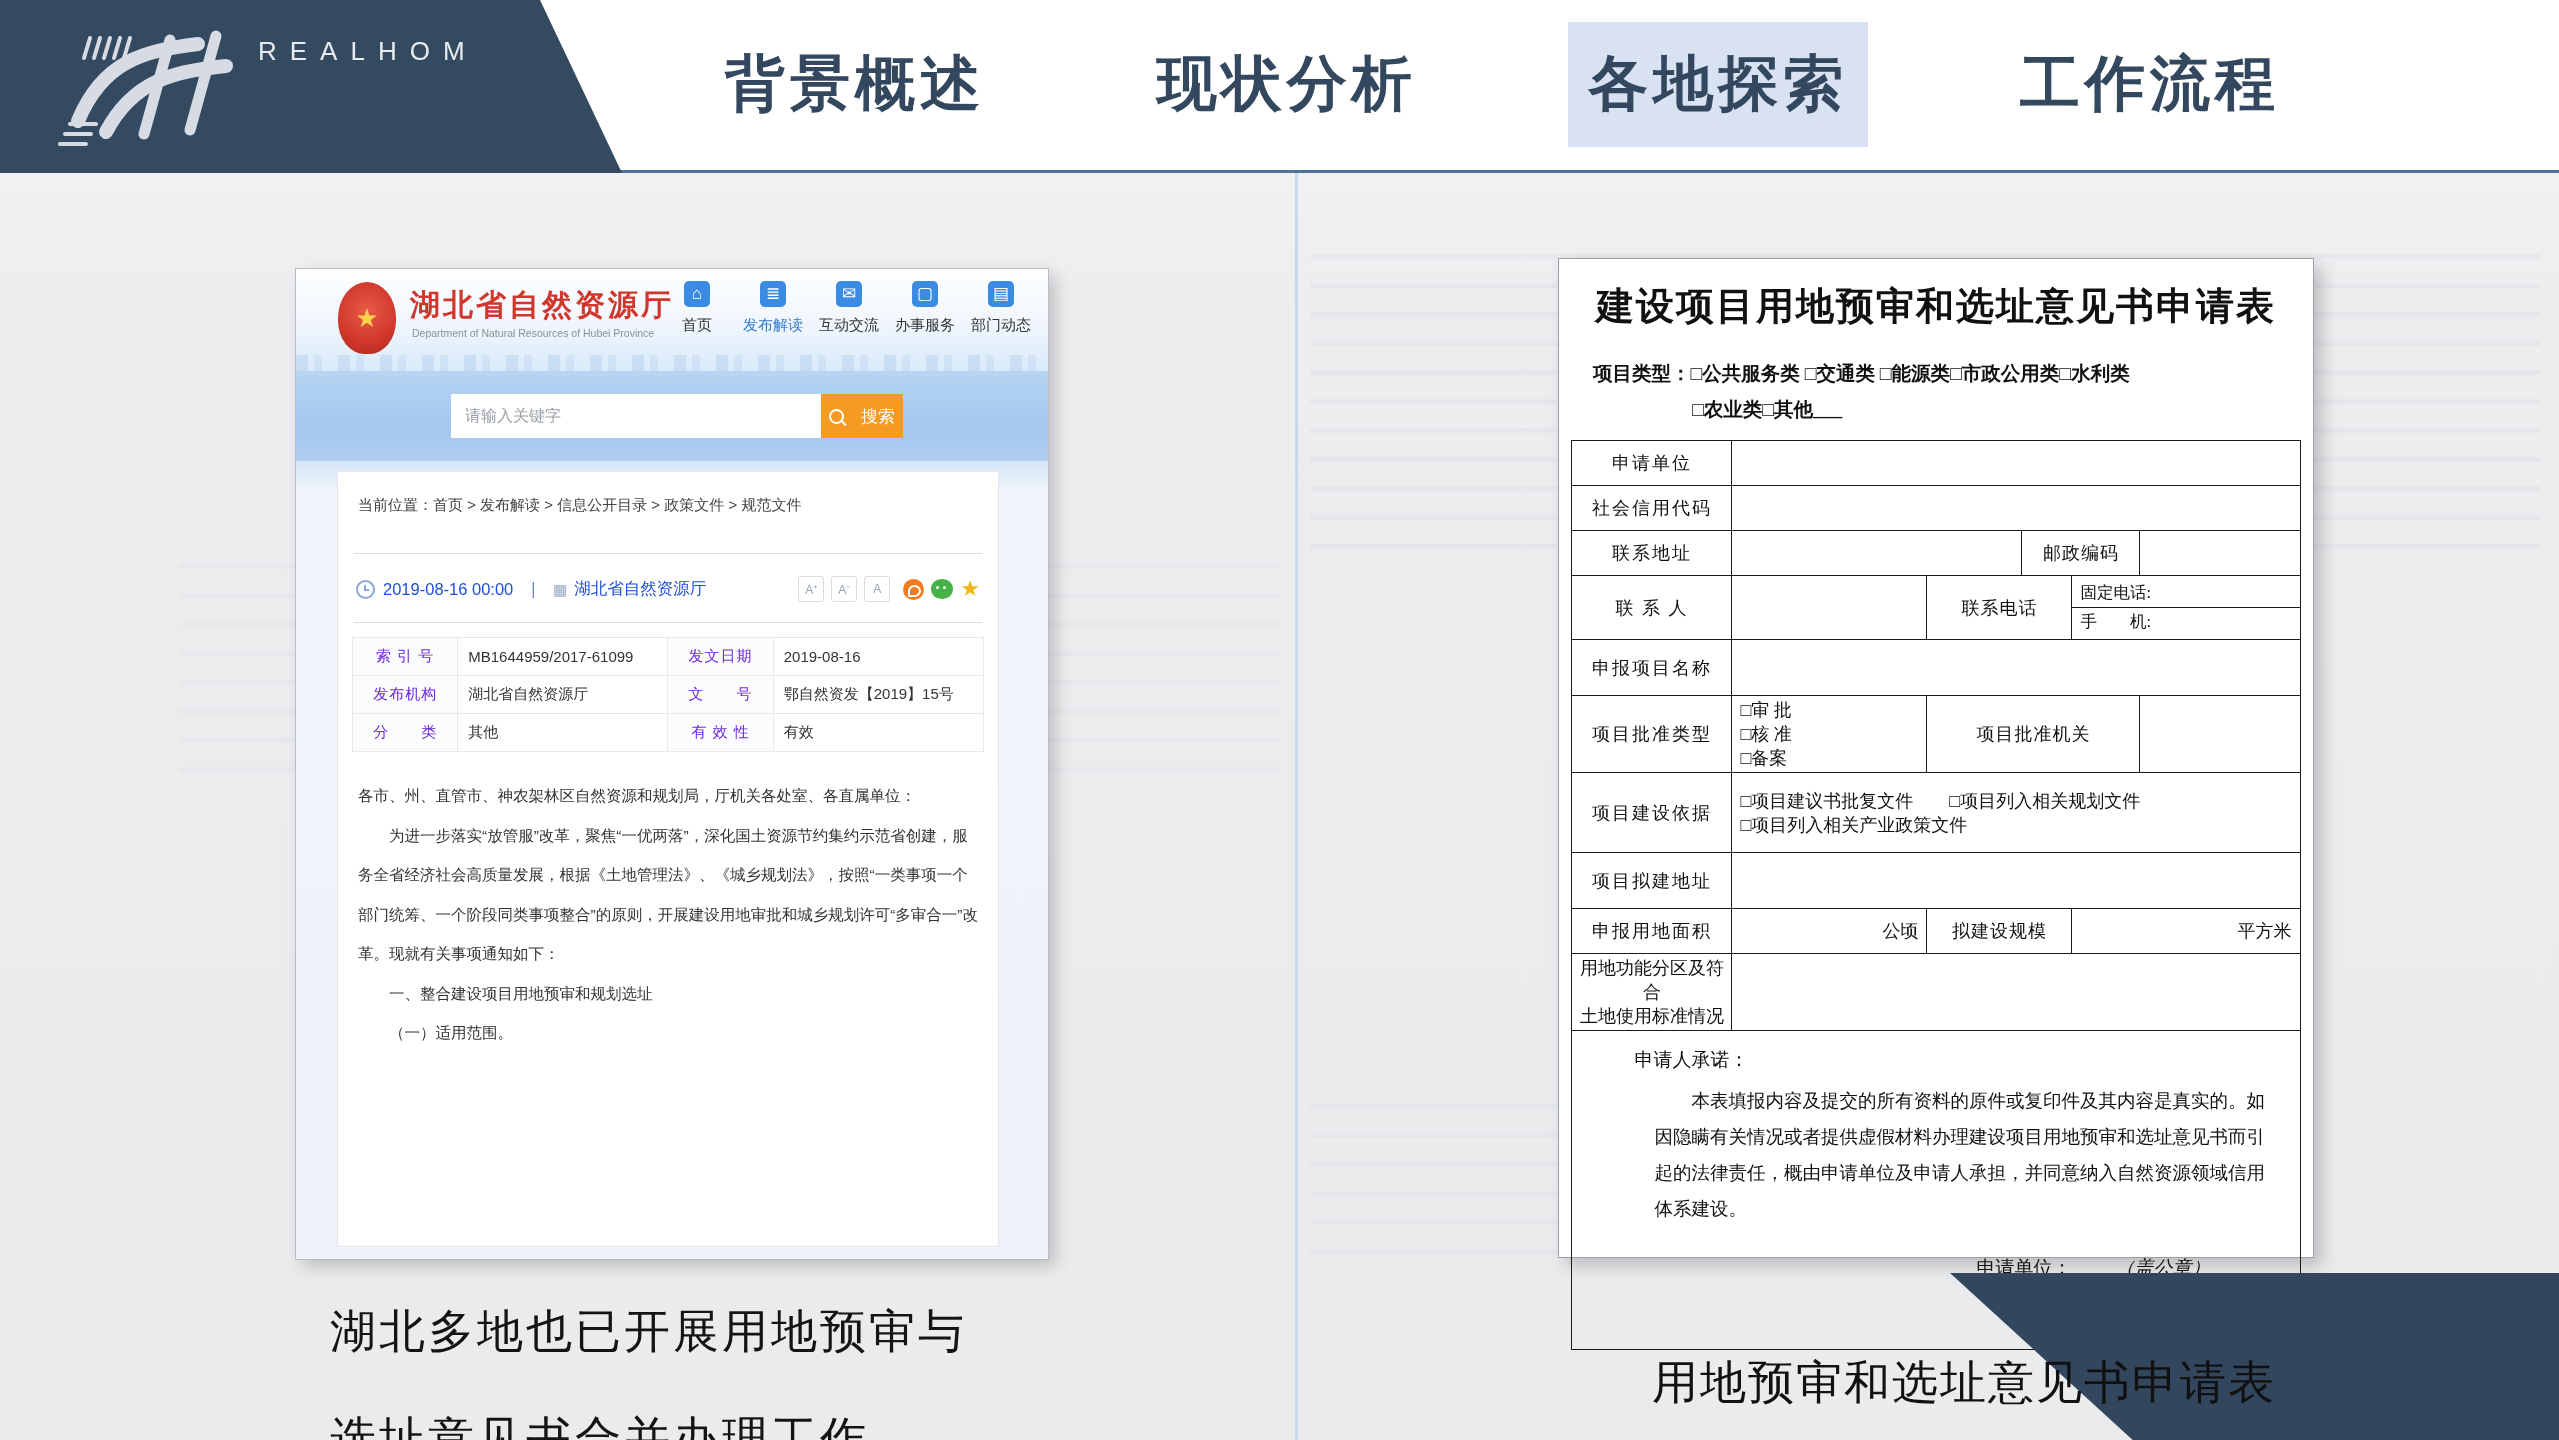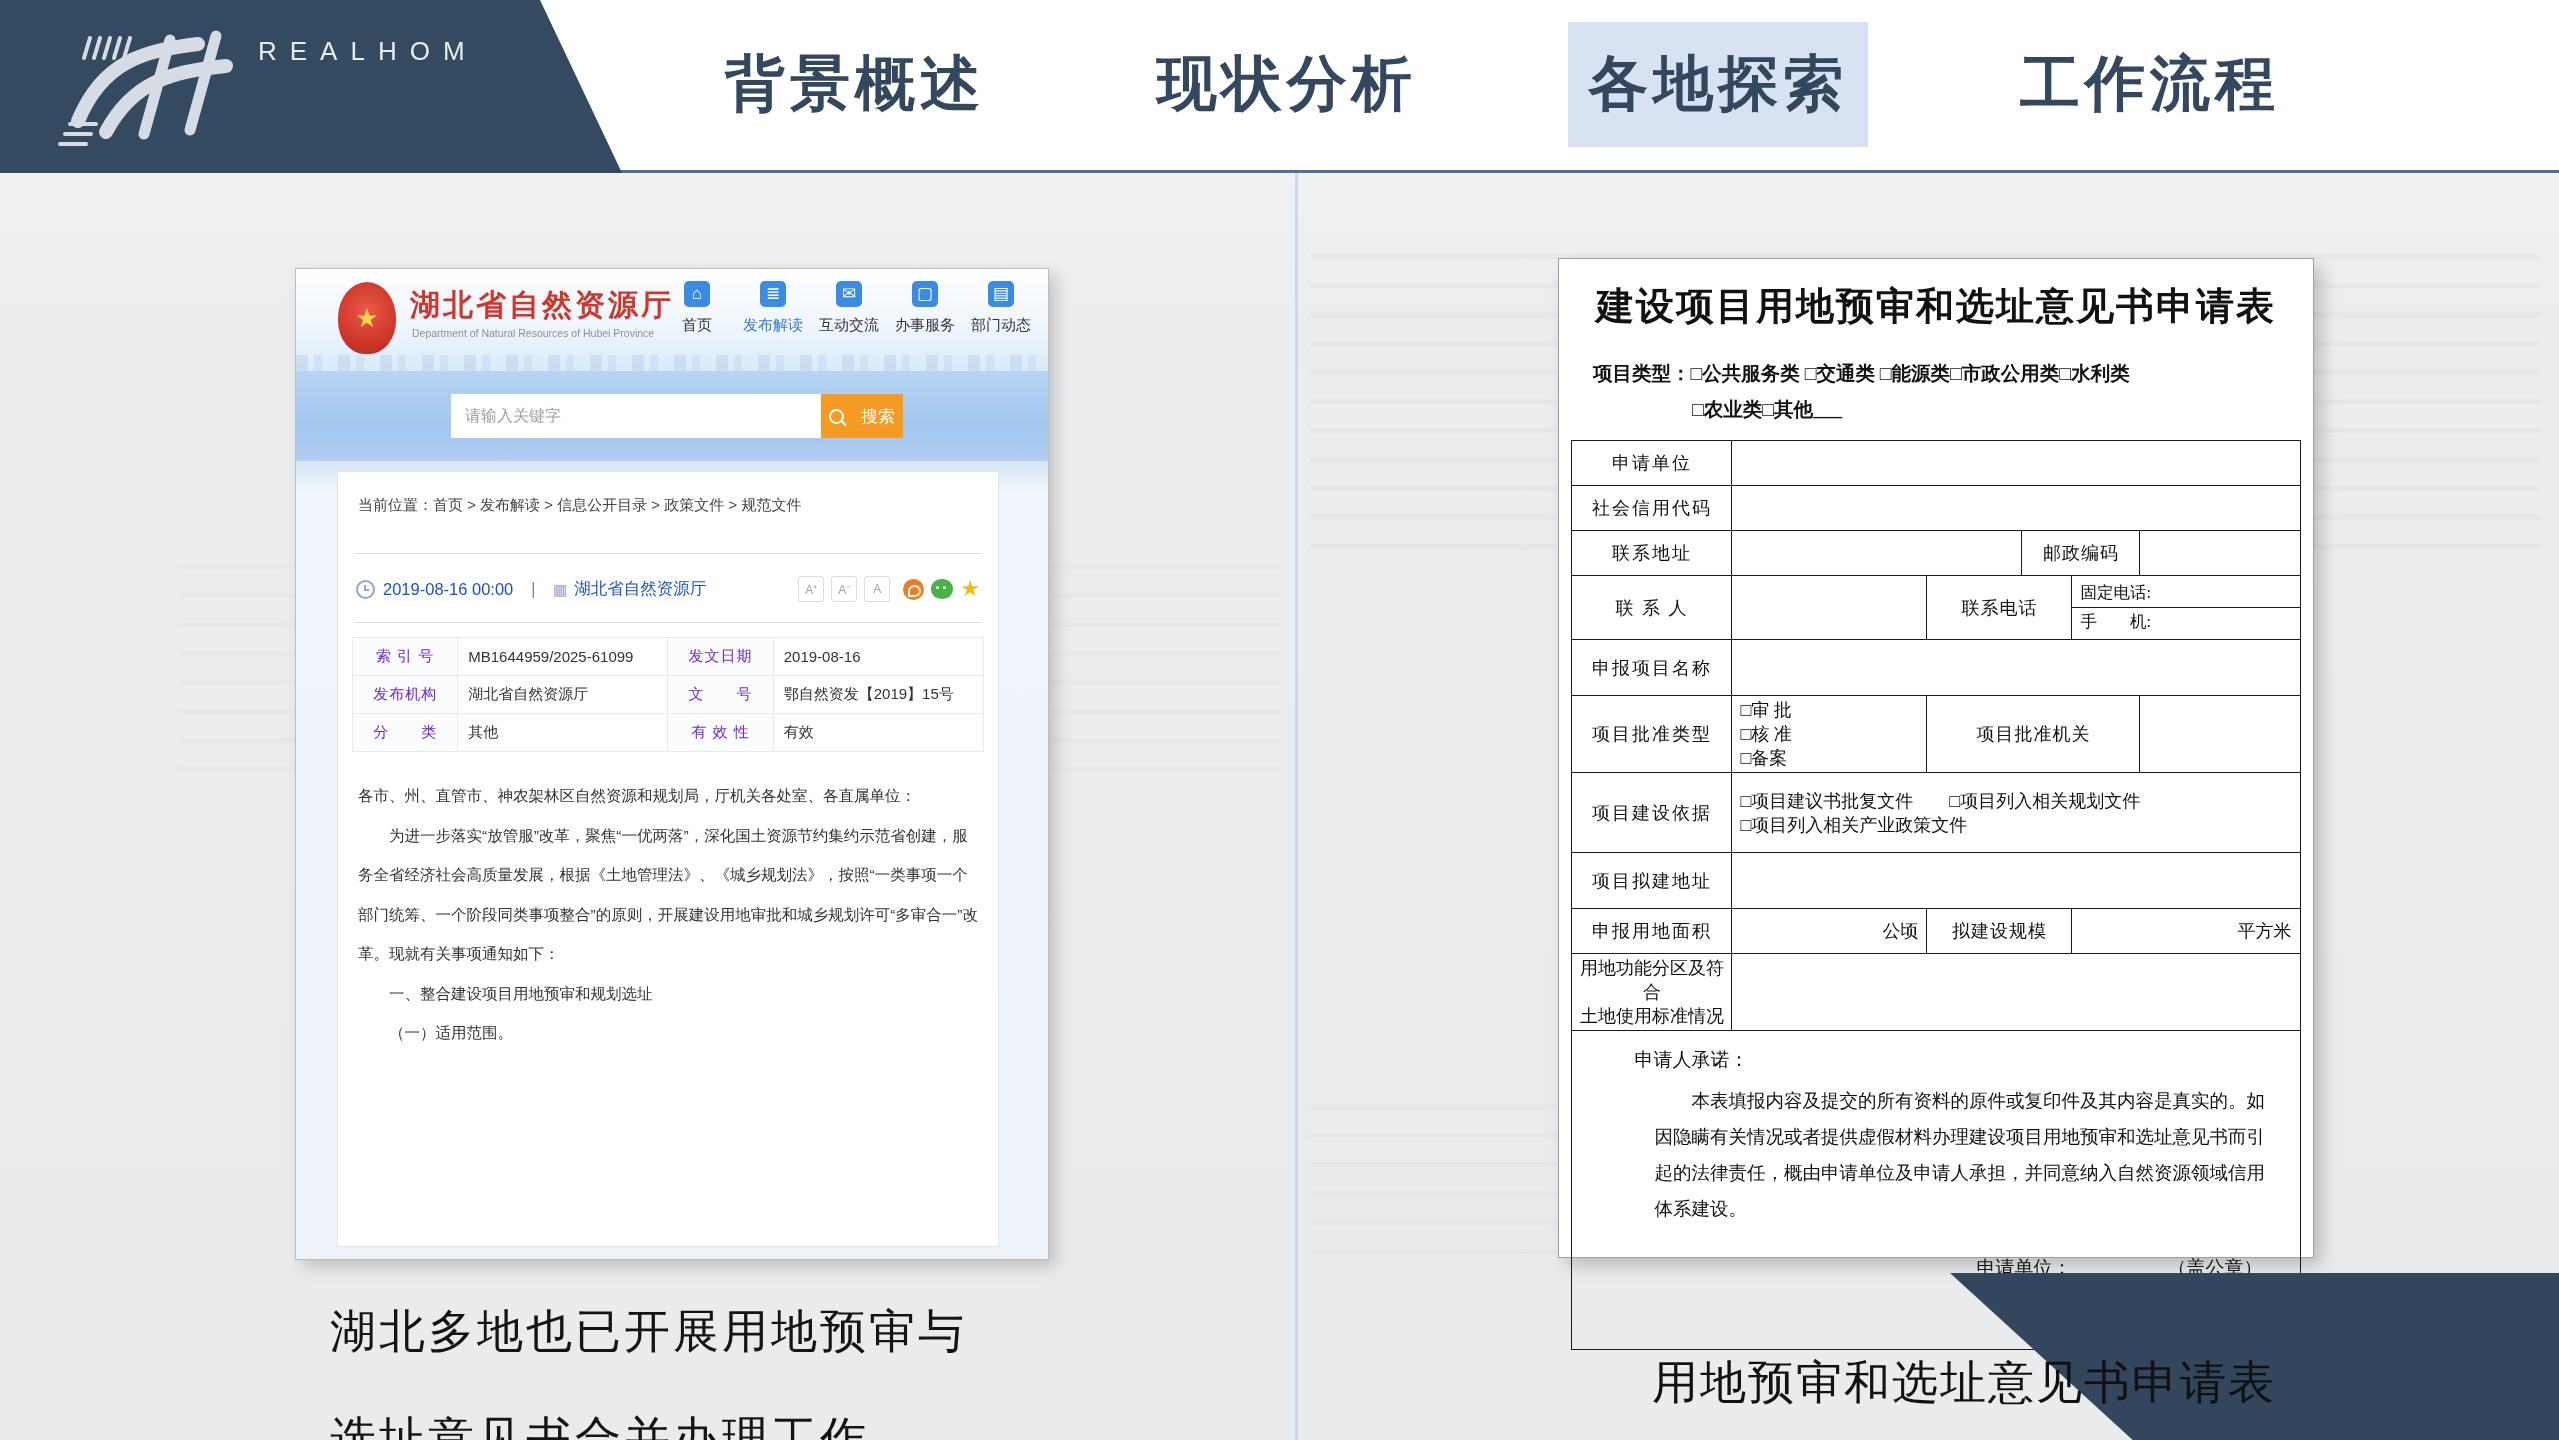--- a/index.html
+++ b/index.html
@@ -105,21 +105,21 @@
   .form-table td.rt{text-align:right;}
   .phone-stack{margin:-2px -8px;}
   .phone-stack .ps-top{border-bottom:1.5px solid #1a1a1a;padding:3px 8px;font-size:16.5px;}
   .phone-stack .ps-bot{padding:3px 8px;font-size:16.5px;}
   .opt-line{display:flex;justify-content:space-between;padding-right:6px;flex-direction:column;}
   .pledge-cell{vertical-align:top !important;padding:16px 24px 10px !important;}
   .pledge-title{font-size:19px;margin-left:38px;}
   .pledge-body{margin-top:10px;padding-left:58px;padding-right:4px;font-size:18.5px;line-height:1.95;text-indent:2em;}
   .sign-row{margin-top:28px;display:flex;font-size:19px;}
   .sign-unit{margin-left:380px;}
-  .sign-seal{margin-left:96px;}
+  .sign-seal{margin-left:44px;font-style:italic;}
   .date-row{margin-top:32px;text-align:right;padding-right:46px;font-size:19px;}
 
   
   .caption-left{position:absolute;left:330px;top:1278px;z-index:3;font-size:46px;color:#141414;letter-spacing:3px;font-weight:400;}
   .caption-left .cl{line-height:107px;white-space:nowrap;}
   .wedge{position:absolute;left:1950px;top:1273px;width:609px;height:167px;background:#32475e;
     clip-path:polygon(0 0,100% 0,100% 100%,30% 100%);z-index:2;}
   .caption-right{position:absolute;left:1652px;top:1352px;z-index:3;font-size:46px;color:#111;letter-spacing:2px;white-space:nowrap;}
 </style>
 </head>
@@ -216,21 +216,21 @@
             <span class="wechat-icon"></span>
             <span class="fav-star">★</span>
           </span>
         </div>
         <div class="hr" style="margin-top:12px;"></div>
 
         <table class="info-table">
           <tbody>
           <tr>
             <td class="lbl">索 引 号</td>
-            <td class="val">MB1644959/2025-61099</td>
+            <td class="val">MB1644959/2017-61099</td>
             <td class="lbl">发文日期</td>
             <td class="val">2019-08-16</td>
           </tr>
           <tr>
             <td class="lbl">发布机构</td>
             <td class="val">湖北省自然资源厅</td>
             <td class="lbl">文　　号</td>
             <td class="val">鄂自然资发【2019】15号</td>
           </tr>
           <tr>

